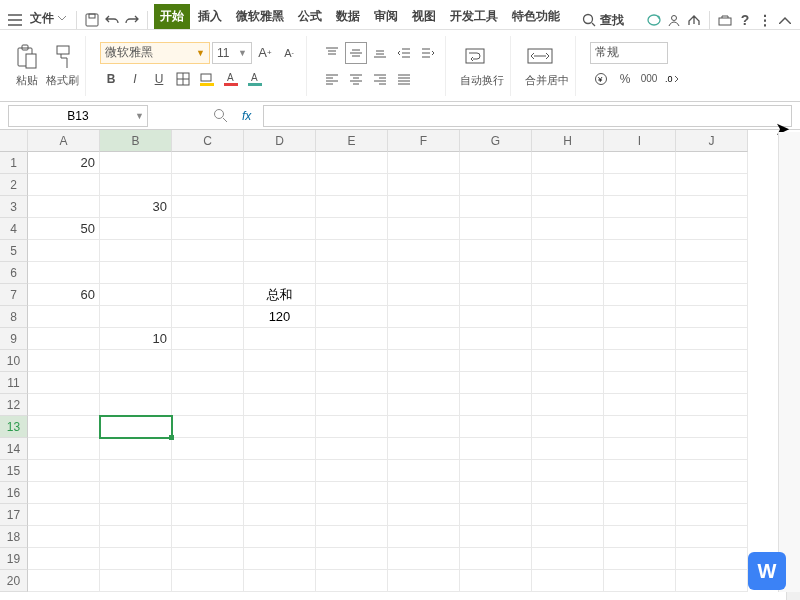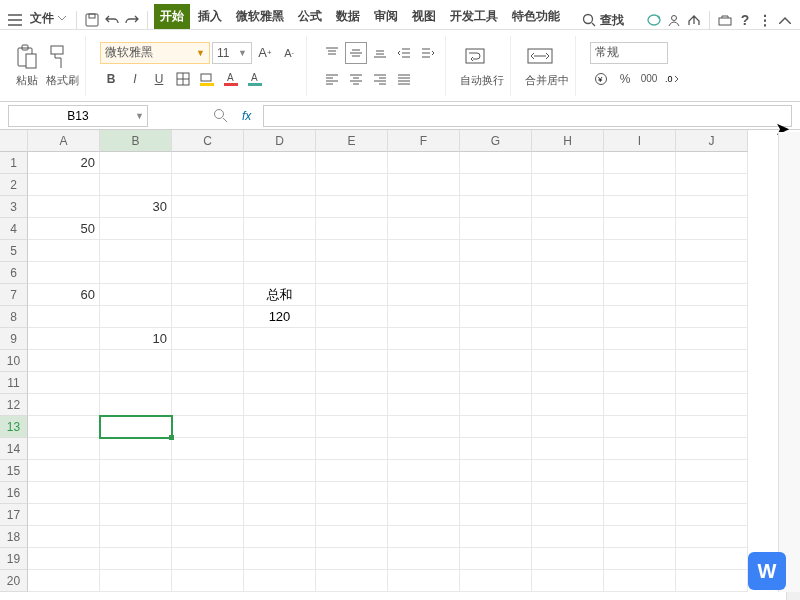--- a/index.html
+++ b/index.html
@@ -130,21 +130,21 @@
       <div style="text-align:center">
         <span class="ico" style="width:26px;height:28px">
             <svg width="24" height="26">
               <rect x="3" y="4" width="14" height="18" rx="1" fill="none" stroke="#555"></rect>
               <rect x="7" y="1" width="6" height="5" rx="1" fill="none" stroke="#555"></rect>
               <rect x="11" y="10" width="10" height="14" fill="#fff" stroke="#555"></rect>
             </svg>
           </span>
         <div style="font-size:11px">粘贴</div>
       </div>
-      <div style="text-align:left">
+      <div style="text-align:center">
         <span class="ico" style="width:22px;height:28px">
             <svg width="20" height="26">
               <rect x="4" y="2" width="12" height="8" fill="none" stroke="#555"></rect>
               <path d="M8 10v4h6v10" fill="none" stroke="#555"></path>
             </svg>
           </span>
         <div style="font-size:11px">格式刷</div>
       </div>
     </div>
   </div>

